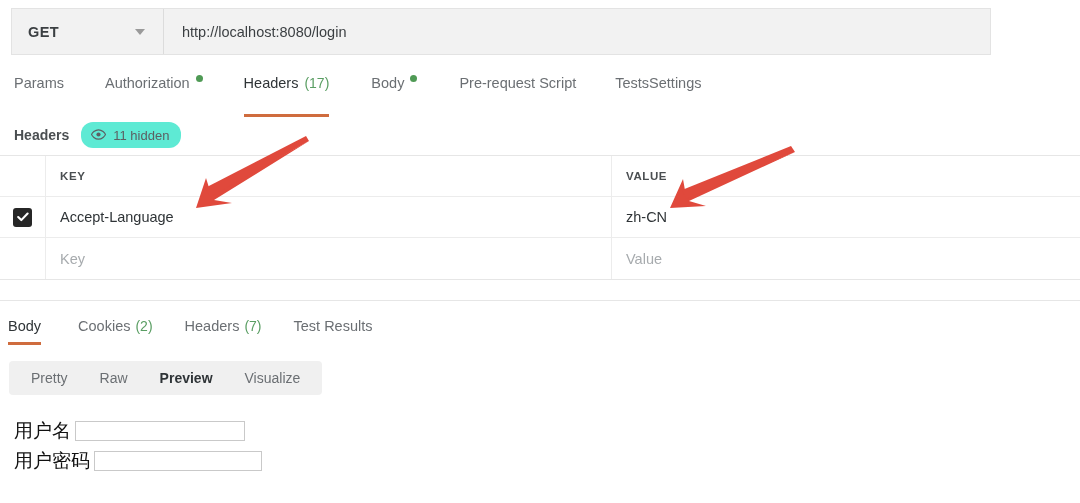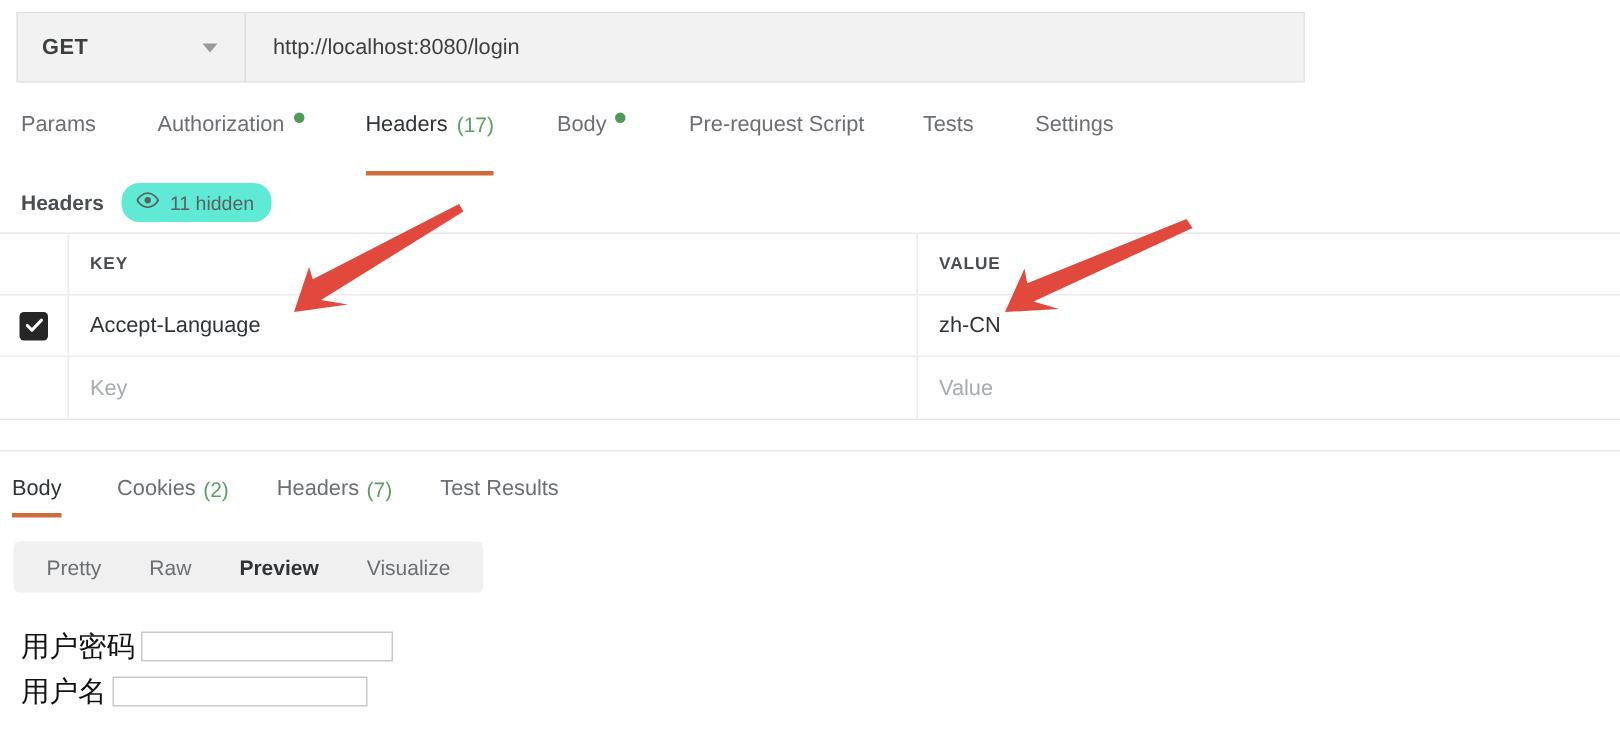--- a/index.html
+++ b/index.html
@@ -15,21 +15,21 @@
     font-family: "Liberation Sans", "DejaVu Sans", sans-serif;
     color: #2f3437;
     -webkit-font-smoothing: antialiased;
   }
 
   
   .url-bar {
     position: absolute;
     left: 11px;
     top: 8px;
-    width: 859px;
+    width: 980px;
     height: 47px;
     background: #f2f2f2;
     border: 1px solid #e3e3e3;
     box-sizing: border-box;
     display: flex;
     align-items: stretch;
   }
   .method-select {
     width: 152px;
     display: flex;
@@ -319,21 +319,21 @@
   <div class="req-tab" style="margin-left:42px;">
     <span>Body</span>
     <span class="dot"></span>
   </div>
   <div class="req-tab" style="margin-left:42px;">
     <span>Pre-request Script</span>
   </div>
   <div class="req-tab" style="margin-left:39px;">
     <span>Tests</span>
   </div>
-  <div class="req-tab" style="margin-left:41px;">
+  <div class="req-tab" style="">
     <span>Settings</span>
   </div>
 </div>
 
 <div class="headers-bar">
   <span class="headers-title">Headers</span>
   <span class="hidden-pill">
     <span class="eye-icon">
       <svg width="15" height="11" viewBox="0 0 15 11">
         <path d="M7.5 0.8C3.9 0.8 1.2 4 0.5 5.5c0.7 1.5 3.4 4.7 7 4.7s6.3-3.2 7-4.7C13.8 4 11.1 0.8 7.5 0.8z" fill="none" stroke="#5c6063" stroke-width="1.2"></path>
@@ -394,26 +394,26 @@
 
 <div class="view-toggle">
   <span class="view-opt">Pretty</span>
   <span class="view-opt">Raw</span>
   <span class="view-opt active">Preview</span>
   <span class="view-opt">Visualize</span>
 </div>
 
 <div class="preview">
   <div class="form-line">
+    <span class="form-label">用户名</span>
+    <span class="form-input username"></span>
+  </div>
+  <div class="form-line">
     <span class="form-label">用户密码</span>
     <span class="form-input password"></span>
-  </div>
-  <div class="form-line">
-    <span class="form-label">用户名</span>
-    <span class="form-input username"></span>
   </div>
 </div>
 
 <svg class="arrows" viewBox="0 0 1080 503">
   <g>
     <path d="M309,141 L214,200 L232,203 L196,208 L206,178 L211,194 Z" fill="#e0493c"></path>
     <path d="M309,141 L210,197 L205,188 L306,136 Z" fill="#e0493c"></path>
   </g>
   <g>
     <path d="M795,152 L689,201 L706,206 L670,208 L683,179 L686,196 Z" fill="#e0493c"></path>

